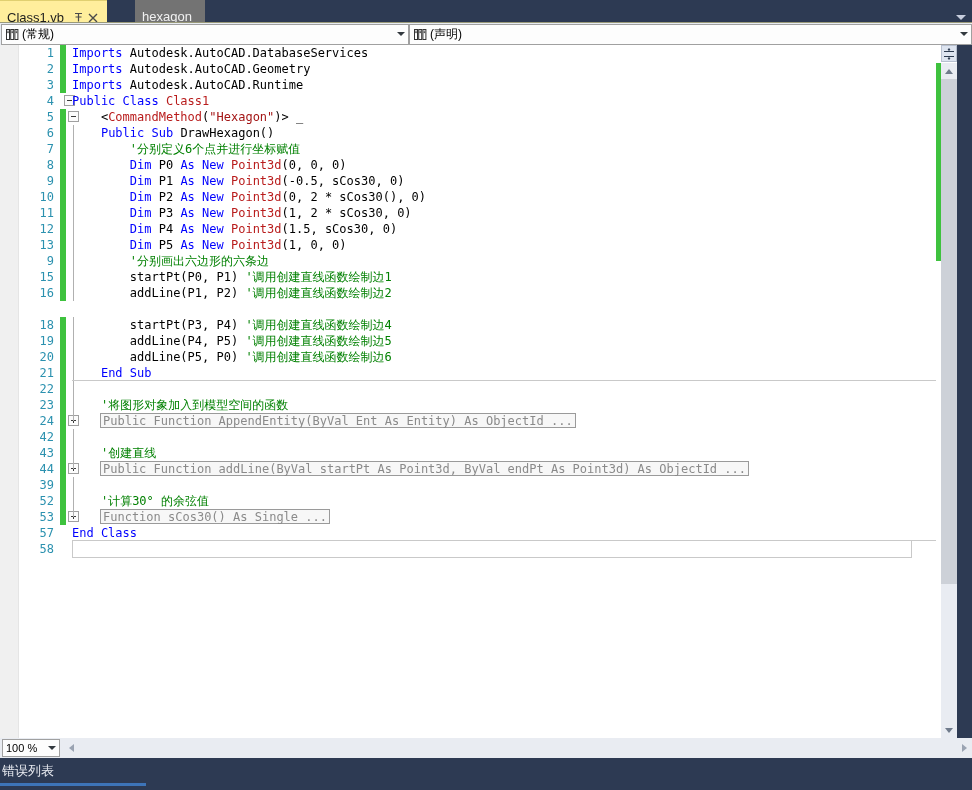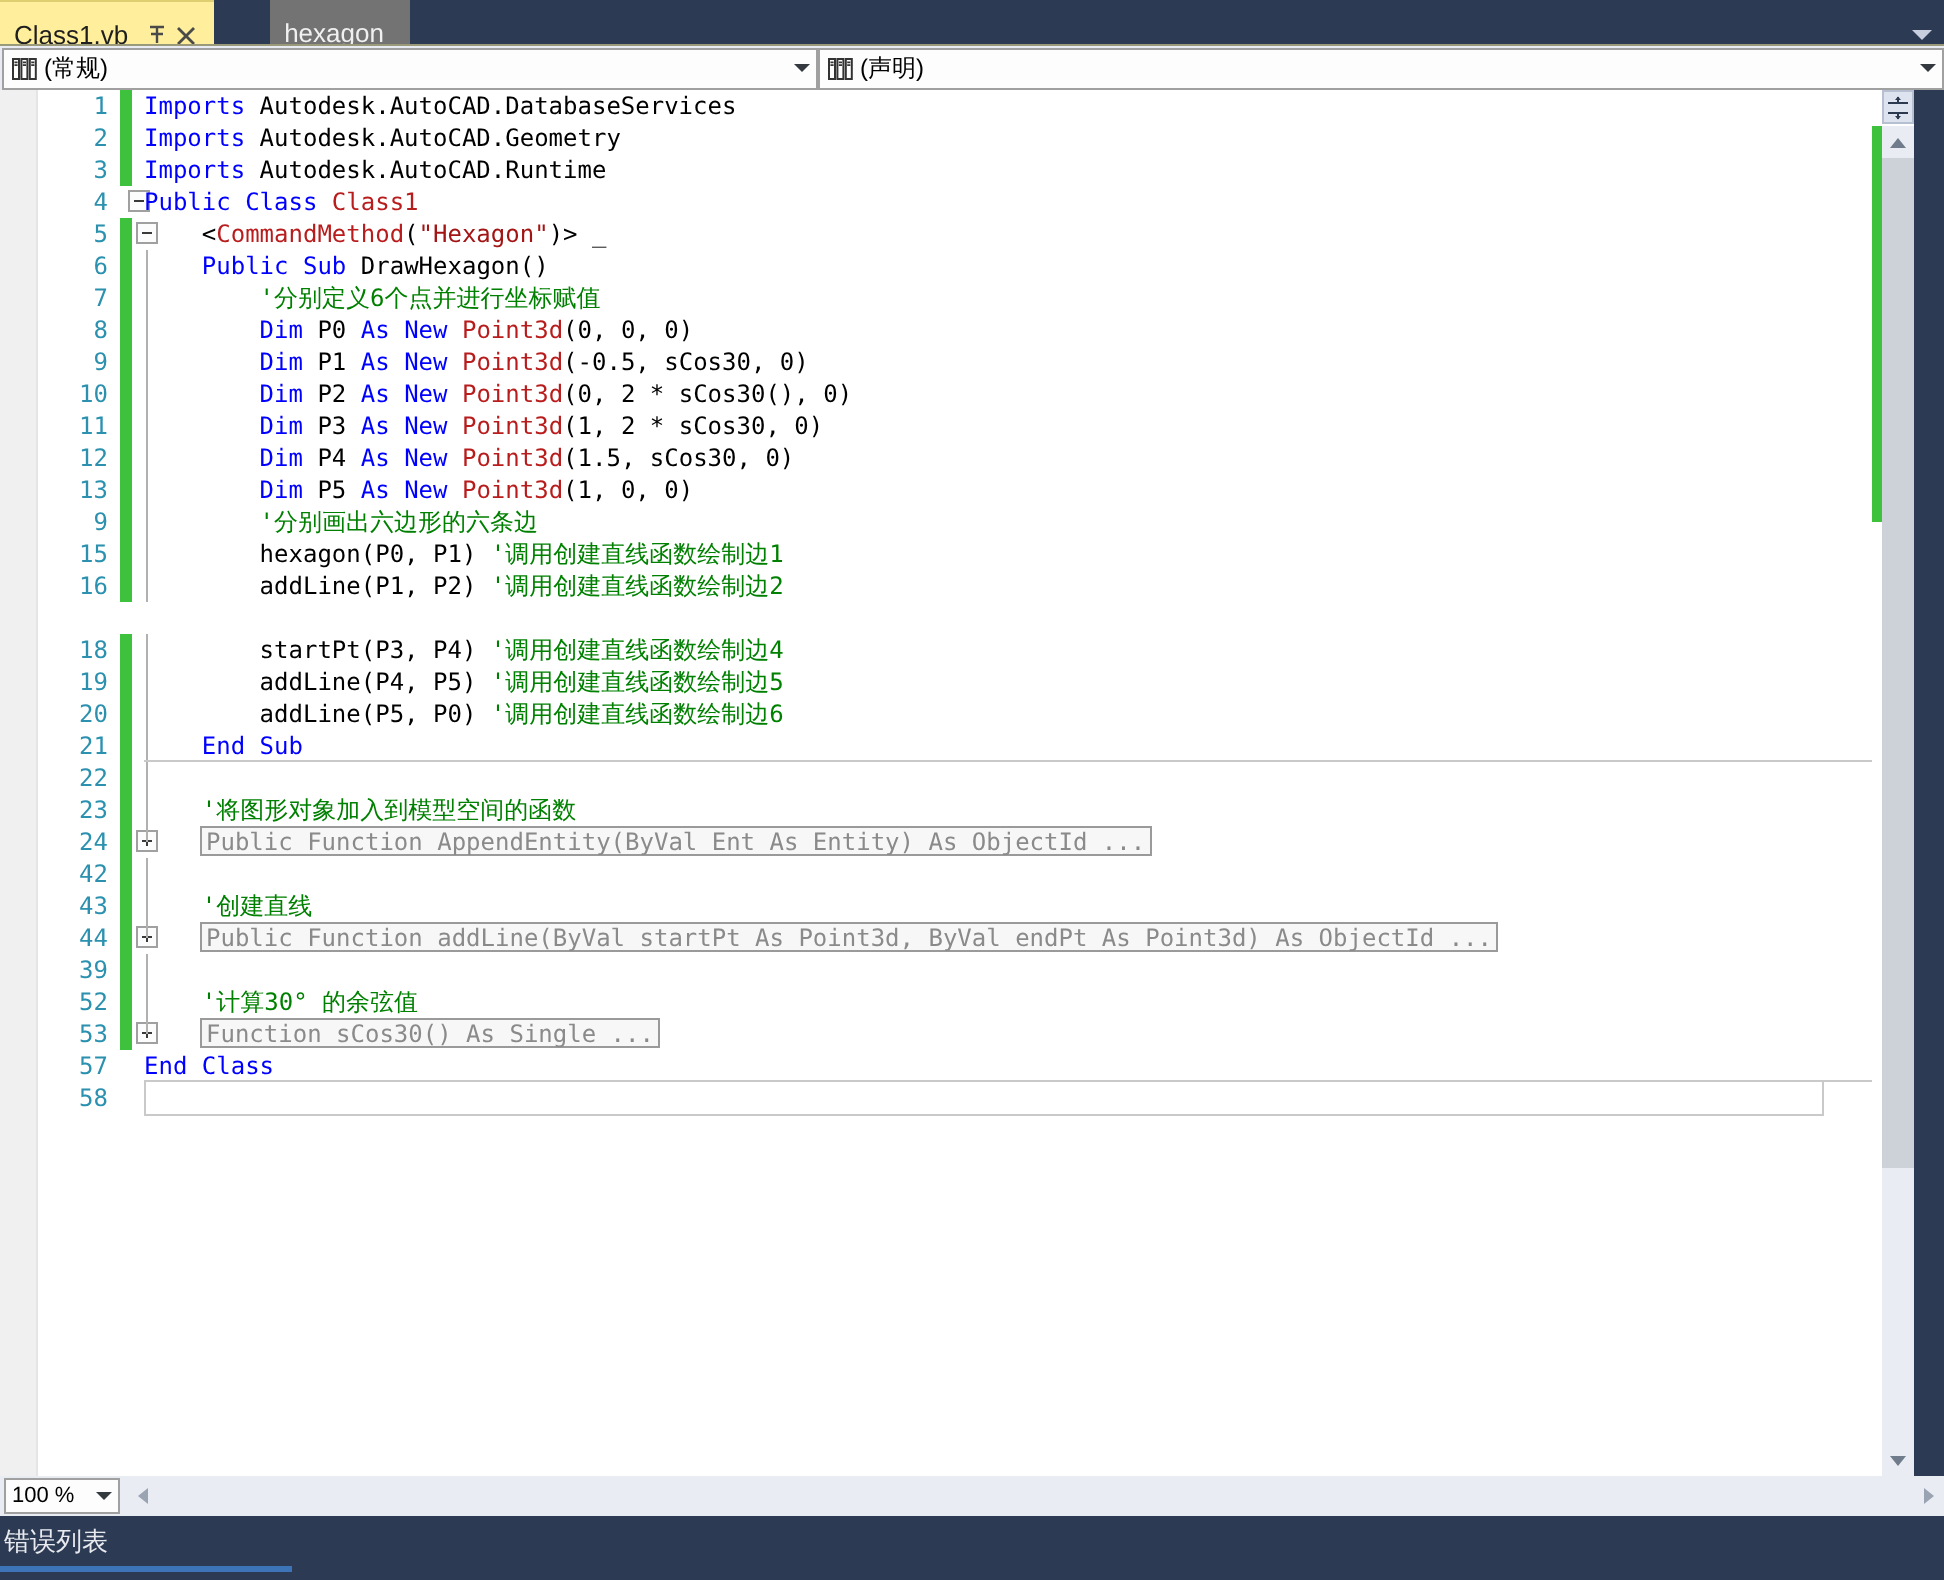--- a/index.html
+++ b/index.html
@@ -459,21 +459,21 @@
       <div class="line" style="top: 64px; position: absolute; left: 0px; right: 0px;"><span class="lnum">5</span><span class="changebar"></span><span class="foldcol"><span class="fold-box" style="left: 6px;"></span></span><span class="ltext"><span class="plain">    &lt;</span><span class="typ">CommandMethod</span><span class="plain">(</span><span class="str">"Hexagon"</span><span class="plain">)&gt; _</span></span></div>
       <div class="line" style="top: 80px; position: absolute; left: 0px; right: 0px;"><span class="lnum">6</span><span class="changebar"></span><span class="foldcol"><span class="fold-line" style="left: 11px;"></span></span><span class="ltext"><span class="plain">    </span><span class="kw">Public Sub </span><span class="plain">DrawHexagon()</span></span></div>
       <div class="line" style="top: 96px; position: absolute; left: 0px; right: 0px;"><span class="lnum">7</span><span class="changebar"></span><span class="foldcol"><span class="fold-line" style="left: 11px;"></span></span><span class="ltext"><span class="plain">        </span><span class="cmt">'分别定义6个点并进行坐标赋值</span></span></div>
       <div class="line" style="top: 112px; position: absolute; left: 0px; right: 0px;"><span class="lnum">8</span><span class="changebar"></span><span class="foldcol"><span class="fold-line" style="left: 11px;"></span></span><span class="ltext"><span class="plain">        </span><span class="kw">Dim </span><span class="plain">P0 </span><span class="kw">As New </span><span class="typ">Point3d</span><span class="plain">(0, 0, 0)</span></span></div>
       <div class="line" style="top: 128px; position: absolute; left: 0px; right: 0px;"><span class="lnum">9</span><span class="changebar"></span><span class="foldcol"><span class="fold-line" style="left: 11px;"></span></span><span class="ltext"><span class="plain">        </span><span class="kw">Dim </span><span class="plain">P1 </span><span class="kw">As New </span><span class="typ">Point3d</span><span class="plain">(-0.5, sCos30, 0)</span></span></div>
       <div class="line" style="top: 144px; position: absolute; left: 0px; right: 0px;"><span class="lnum">10</span><span class="changebar"></span><span class="foldcol"><span class="fold-line" style="left: 11px;"></span></span><span class="ltext"><span class="plain">        </span><span class="kw">Dim </span><span class="plain">P2 </span><span class="kw">As New </span><span class="typ">Point3d</span><span class="plain">(0, 2 * sCos30(), 0)</span></span></div>
       <div class="line" style="top: 160px; position: absolute; left: 0px; right: 0px;"><span class="lnum">11</span><span class="changebar"></span><span class="foldcol"><span class="fold-line" style="left: 11px;"></span></span><span class="ltext"><span class="plain">        </span><span class="kw">Dim </span><span class="plain">P3 </span><span class="kw">As New </span><span class="typ">Point3d</span><span class="plain">(1, 2 * sCos30, 0)</span></span></div>
       <div class="line" style="top: 176px; position: absolute; left: 0px; right: 0px;"><span class="lnum">12</span><span class="changebar"></span><span class="foldcol"><span class="fold-line" style="left: 11px;"></span></span><span class="ltext"><span class="plain">        </span><span class="kw">Dim </span><span class="plain">P4 </span><span class="kw">As New </span><span class="typ">Point3d</span><span class="plain">(1.5, sCos30, 0)</span></span></div>
       <div class="line" style="top: 192px; position: absolute; left: 0px; right: 0px;"><span class="lnum">13</span><span class="changebar"></span><span class="foldcol"><span class="fold-line" style="left: 11px;"></span></span><span class="ltext"><span class="plain">        </span><span class="kw">Dim </span><span class="plain">P5 </span><span class="kw">As New </span><span class="typ">Point3d</span><span class="plain">(1, 0, 0)</span></span></div>
       <div class="line" style="top: 208px; position: absolute; left: 0px; right: 0px;"><span class="lnum">9</span><span class="changebar"></span><span class="foldcol"><span class="fold-line" style="left: 11px;"></span></span><span class="ltext"><span class="plain">        </span><span class="cmt">'分别画出六边形的六条边</span></span></div>
-      <div class="line" style="top: 224px; position: absolute; left: 0px; right: 0px;"><span class="lnum">15</span><span class="changebar"></span><span class="foldcol"><span class="fold-line" style="left: 11px;"></span></span><span class="ltext"><span class="plain">        hexagon(P0, P1) </span><span class="cmt">'调用创建直线函数绘制边1</span></span></div>
+      <div class="line" style="top: 224px; position: absolute; left: 0px; right: 0px;"><span class="lnum">15</span><span class="changebar"></span><span class="foldcol"><span class="fold-line" style="left: 11px;"></span></span><span class="ltext"><span class="plain">        startPt(P0, P1) </span><span class="cmt">'调用创建直线函数绘制边1</span></span></div>
       <div class="line" style="top: 240px; position: absolute; left: 0px; right: 0px; padding-left: 32px;"><span class="lnum">16</span><span class="changebar"></span><span class="foldcol"><span class="fold-line" style="left: 11px;"></span></span><span class="ltext"><span class="plain">        addLine(P1, P2) </span><span class="cmt">'调用创建直线函数绘制边2</span></span></div>
       <div class="line" style="top: 272px; position: absolute; left: 0px; right: 0px;"><span class="lnum">18</span><span class="changebar"></span><span class="foldcol"><span class="fold-line" style="left: 11px;"></span></span><span class="ltext"><span class="plain">        startPt(P3, P4) </span><span class="cmt">'调用创建直线函数绘制边4</span></span></div>
       <div class="line" style="top: 288px; position: absolute; left: 0px; right: 0px;"><span class="lnum">19</span><span class="changebar"></span><span class="foldcol"><span class="fold-line" style="left: 11px;"></span></span><span class="ltext"><span class="plain">        addLine(P4, P5) </span><span class="cmt">'调用创建直线函数绘制边5</span></span></div>
       <div class="line" style="top: 304px; position: absolute; left: 0px; right: 0px;"><span class="lnum">20</span><span class="changebar"></span><span class="foldcol"><span class="fold-line" style="left: 11px;"></span></span><span class="ltext"><span class="plain">        addLine(P5, P0) </span><span class="cmt">'调用创建直线函数绘制边6</span></span></div>
       <div class="line" style="top: 320px; position: absolute; left: 0px; right: 0px;"><span class="lnum">21</span><span class="changebar"></span><span class="foldcol"><span class="fold-line" style="left: 11px;"></span></span><span class="ltext"><span class="plain">    </span><span class="kw">End Sub</span></span><span class="sep-line"></span></div>
       <div class="line" style="top: 336px; position: absolute; left: 0px; right: 0px;"><span class="lnum">22</span><span class="changebar"></span><span class="foldcol"><span class="fold-line" style="left: 11px;"></span></span><span class="ltext"></span></div>
       <div class="line" style="top: 352px; position: absolute; left: 0px; right: 0px;"><span class="lnum">23</span><span class="changebar"></span><span class="foldcol"><span class="fold-line" style="left: 11px;"></span></span><span class="ltext"><span class="plain">    </span><span class="cmt">'将图形对象加入到模型空间的函数</span></span></div>
       <div class="line" style="top: 368px; position: absolute; left: 0px; right: 0px;"><span class="lnum">24</span><span class="changebar"></span><span class="foldcol"><span class="fold-box plus" style="left: 6px;"></span><span class="fold-line half" style="left: 11px;"></span></span><span class="ltext" style="left: 100px;"><span class="collapsed" style="margin-left: 0px;">Public Function AppendEntity(ByVal Ent As Entity) As ObjectId ...</span></span></div>
       <div class="line" style="top: 384px; position: absolute; left: 0px; right: 0px;"><span class="lnum">42</span><span class="changebar"></span><span class="foldcol"><span class="fold-line" style="left: 11px;"></span></span><span class="ltext"></span></div>
       <div class="line" style="top: 400px; position: absolute; left: 0px; right: 0px;"><span class="lnum">43</span><span class="changebar"></span><span class="foldcol"><span class="fold-line" style="left: 11px;"></span></span><span class="ltext"><span class="plain">    </span><span class="cmt">'创建直线</span></span></div>

